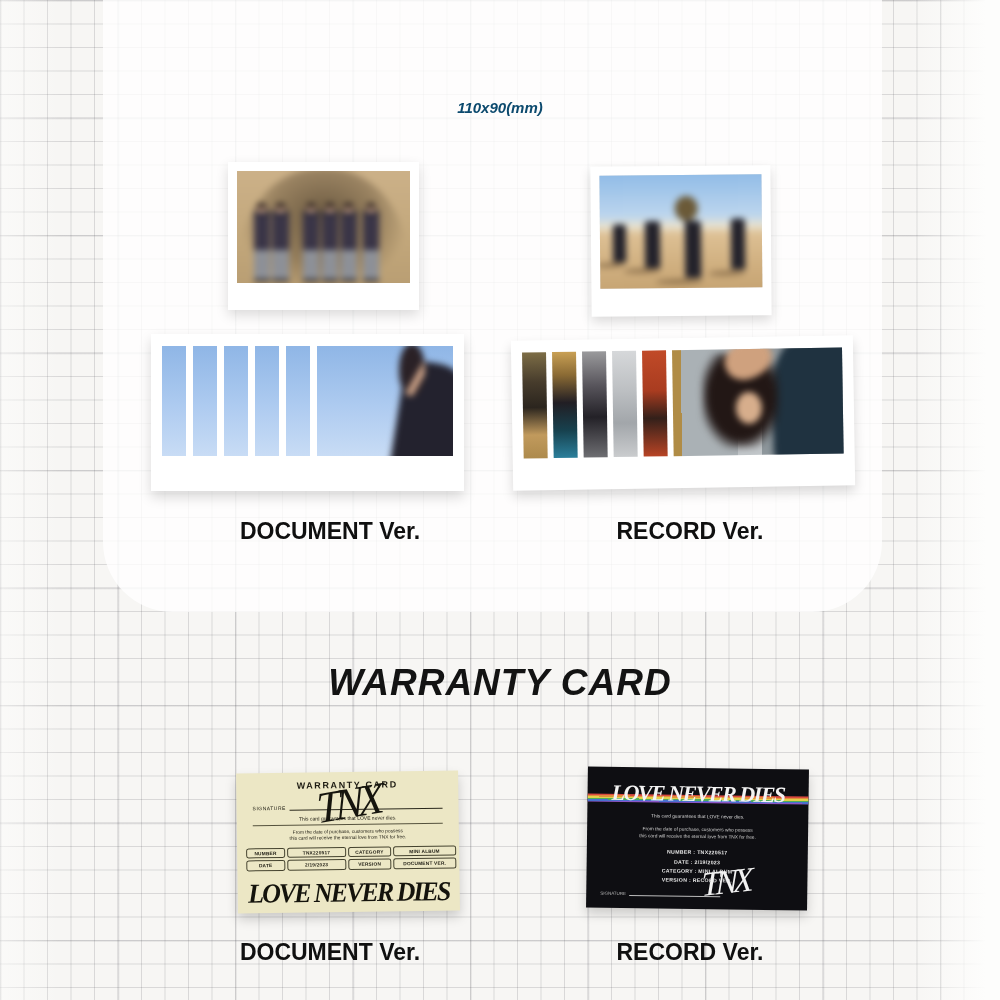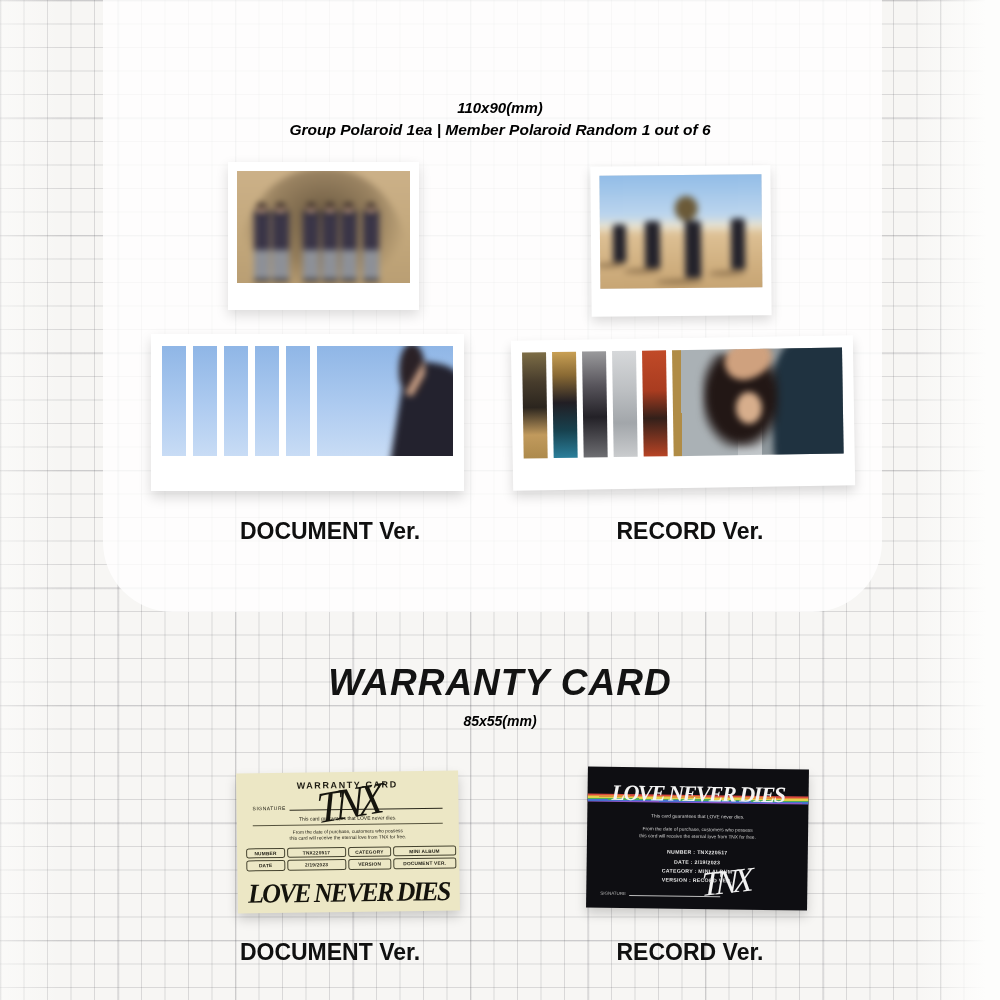--- a/index.html
+++ b/index.html
@@ -23,21 +23,21 @@
 
   
   .panel { position:absolute; left:103px; top:-70px; width:779px; height:682px;
     background:rgba(255,255,255,0.80); border-radius:70px; }
 
   .sec-title { position:absolute; left:0; width:1000px; text-align:center;
     font-weight:800; color:#131313; letter-spacing:0.5px; }
   #polaroid-title { top:50px; font-size:31px; }
   #warranty-title { top:662px; font-size:37px; font-style:italic; letter-spacing:1px; }
   .blue-note { position:absolute; left:0; width:1000px; text-align:center;
-    font-style:italic; font-weight:700; color:#000000; }
+    font-style:italic; font-weight:700; color:#0c4a6e; }
   #polaroid-size { top:99px; font-size:15px; }
   #polaroid-desc { top:121px; font-size:15.5px; }
   #warranty-size { top:713px; font-size:14px; }
 
   .ver-label { position:absolute; width:260px; text-align:center;
     font-size:23px; font-weight:700; color:#101010; }
   #ver-doc-1 { left:200px; top:518px; }
   #ver-rec-1 { left:560px; top:518px; }
   #ver-doc-2 { left:200px; top:939px; }
   #ver-rec-2 { left:560px; top:939px; }
@@ -135,21 +135,20 @@
 </head>
 <body>
 
 <div class="canvas">
   <div class="grid-bg"></div>
   <div class="edge-fade-left"></div>
   <div class="edge-fade-right"></div>
   <div class="panel"></div>
 
   <div id="polaroid-size" class="blue-note">110x90(mm)</div>
-  <div id="polaroid-desc" class="blue-note">Group Polaroid 1ea | Member Polaroid Random 1 out of 6</div>
 
   <div id="group-polaroid-doc" class="polaroid">
     <div class="photo">
       <div class="blurwrap">
         <div class="p1-bg"></div>
         <div class="p1-arch"></div>
         <div class="p1-fig" style="left:13%"></div>
         <div class="p1-fig" style="left:23%"></div>
         <div class="p1-fig" style="left:39%"></div>
         <div class="p1-fig" style="left:49%"></div>
@@ -204,21 +203,20 @@
         <div class="m2-face"></div>
         <div class="m2-hand"></div>
       </div>
     </div>
   </div>
 
   <div id="ver-doc-1" class="ver-label">DOCUMENT Ver.</div>
   <div id="ver-rec-1" class="ver-label">RECORD Ver.</div>
 
   <div id="warranty-title" class="sec-title">WARRANTY CARD</div>
-  <div id="warranty-size" class="blue-note">85x55(mm)</div>
 
   <div id="card-doc" class="wcard">
     <div class="wc-heading">WARRANTY CARD</div>
     <div class="sig-row">
       <span class="sig-label">SIGNATURE</span>
       <span class="sig-line"></span>
     </div>
     <div class="wc-guarantee">This card guarantees that LOVE never dies.</div>
     <div class="divider"></div>
     <div class="wc-terms">

